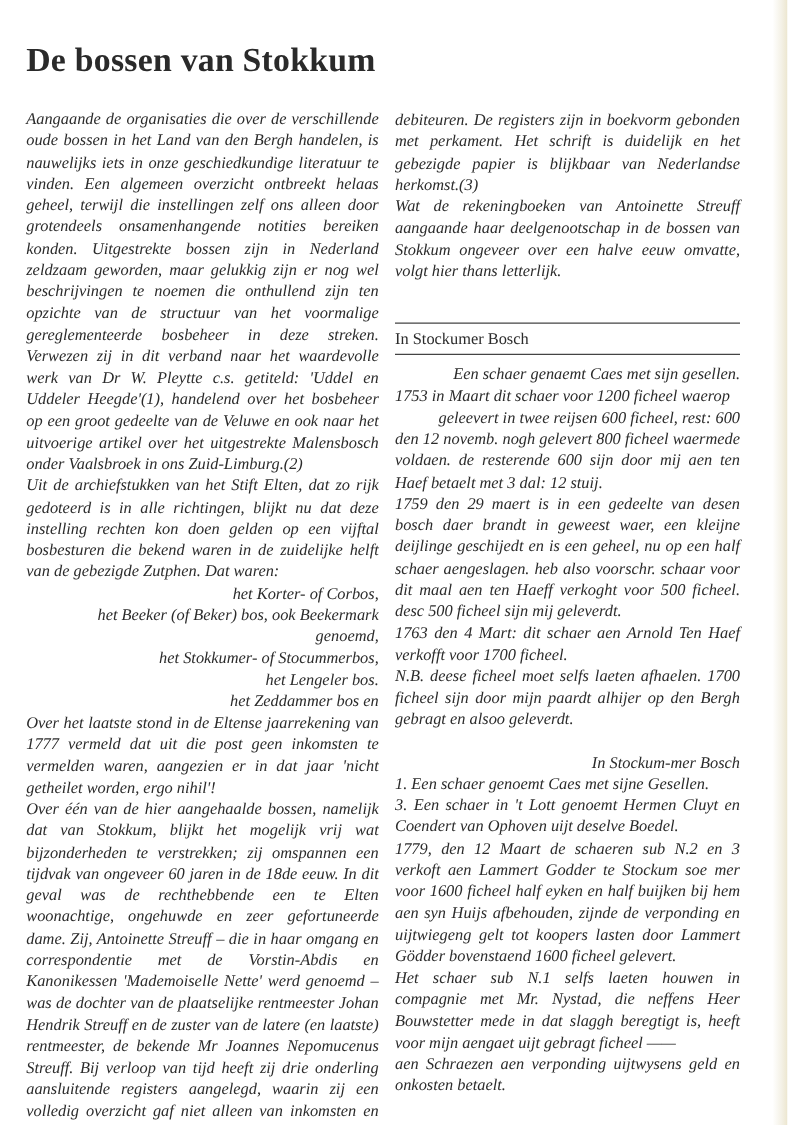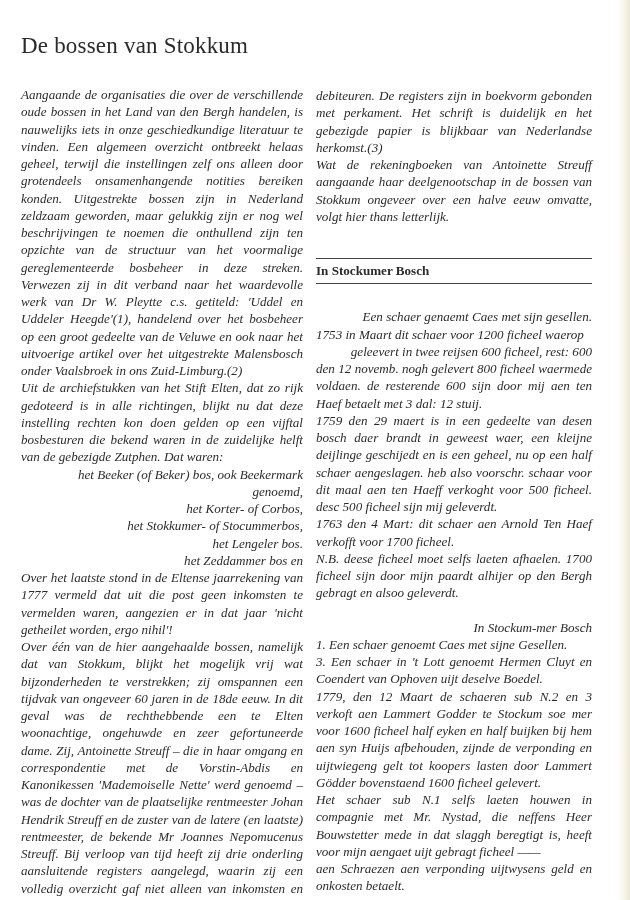--- a/index.html
+++ b/index.html
@@ -9,56 +9,56 @@
     position: relative;
     font-family: "Liberation Serif", "DejaVu Serif", serif;
     color: #2b2b2b;
   }
   .edge {
     position: absolute; top: 0; right: 0; width: 12px; height: 900px;
     background: linear-gradient(to right, #ffffff, #f4f1e6 60%, #ece6cf);
   }
   .title {
     position: absolute; left: 21px; top: 33px;
-    font-size: 23px; font-weight: normal; letter-spacing: 0.2px;
+    font-size: 27px; font-weight: bold; letter-spacing: 0.2px;
     color: #2a2a2a; margin: 0;
   }
   .col {
     position: absolute; top: 86px;
     font-size: 13.1px; line-height: 17.25px;
     text-align: justify;
   }
   .col.left { left: 21px; width: 282px; }
   .col.right { left: 316px; width: 276px; top: 87px; }
   .col p { margin: 0; font-style: italic; }
   .indent { padding-left: 28px; }
   .gap { height: 17px; }
   .boxhead {
     margin-top: 33px;
     border-top: 1.2px solid #444;
     border-bottom: 1.2px solid #444;
     padding: 3px 0 4px 0;
-    font-weight: bold;
+    font-weight: normal;
     font-size: 13.1px;
-    margin-bottom: 24px;
+    margin-bottom: 6px;
   }
   .nojust { text-align: right; }
 </style>
 </head>
 <body>
 
 <div class="edge"></div>
 
 <h1 class="title">De bossen van Stokkum</h1>
 
 <div class="col left">
   <p>Aangaande de organisaties die over de verschillende oude bossen in het Land van den Bergh handelen, is nauwelijks iets in onze geschiedkundige literatuur te vinden. Een algemeen overzicht ontbreekt helaas geheel, terwijl die instellingen zelf ons alleen door grotendeels onsamenhangende notities bereiken konden. Uitgestrekte bossen zijn in Nederland zeldzaam geworden, maar gelukkig zijn er nog wel beschrijvingen te noemen die onthullend zijn ten opzichte van de structuur van het voormalige gereglementeerde bosbeheer in deze streken. Verwezen zij in dit verband naar het waardevolle werk van Dr W. Pleytte c.s. getiteld: 'Uddel en Uddeler Heegde'(1), handelend over het bosbeheer op een groot gedeelte van de Veluwe en ook naar het uitvoerige artikel over het uitgestrekte Malensbosch onder Vaalsbroek in ons Zuid-Limburg.(2)</p>
   <p>Uit de archiefstukken van het Stift Elten, dat zo rijk gedoteerd is in alle richtingen, blijkt nu dat deze instelling rechten kon doen gelden op een vijftal bosbesturen die bekend waren in de zuidelijke helft van de gebezigde Zutphen. Dat waren:</p>
+  <p class="indent nojust">het Korter- of Corbos,</p>
   <p class="indent nojust">het Beeker (of Beker) bos, ook Beekermark genoemd,</p>
-  <p class="indent nojust">het Korter- of Corbos,</p>
   <p class="indent nojust">het Stokkumer- of Stocummerbos,</p>
   <p class="indent nojust">het Lengeler bos.</p>
   <p class="indent nojust">het Zeddammer bos en</p>
   <p>Over het laatste stond in de Eltense jaarrekening van 1777 vermeld dat uit die post geen inkomsten te vermelden waren, aangezien er in dat jaar 'nicht getheilet worden, ergo nihil'!</p>
   <p>Over één van de hier aangehaalde bossen, namelijk dat van Stokkum, blijkt het mogelijk vrij wat bijzonderheden te verstrekken; zij omspannen een tijdvak van ongeveer 60 jaren in de 18de eeuw. In dit geval was de rechthebbende een te Elten woonachtige, ongehuwde en zeer gefortuneerde dame. Zij, Antoinette Streuff – die in haar omgang en correspondentie met de Vorstin-Abdis en Kanonikessen 'Mademoiselle Nette' werd genoemd – was de dochter van de plaatselijke rentmeester Johan Hendrik Streuff en de zuster van de latere (en laatste) rentmeester, de bekende Mr Joannes Nepomucenus Streuff. Bij verloop van tijd heeft zij drie onderling aansluitende registers aangelegd, waarin zij een volledig overzicht gaf niet alleen van inkomsten en uitgaven, maar bovendien van haar onroerende bezittingen die zij duidelijk omschreef, en van haar talrijke</p>
 
 </div>
 
 <div class="col right">
   <p>debiteuren. De registers zijn in boekvorm gebonden met perkament. Het schrift is duidelijk en het gebezigde papier is blijkbaar van Nederlandse herkomst.(3)</p>

